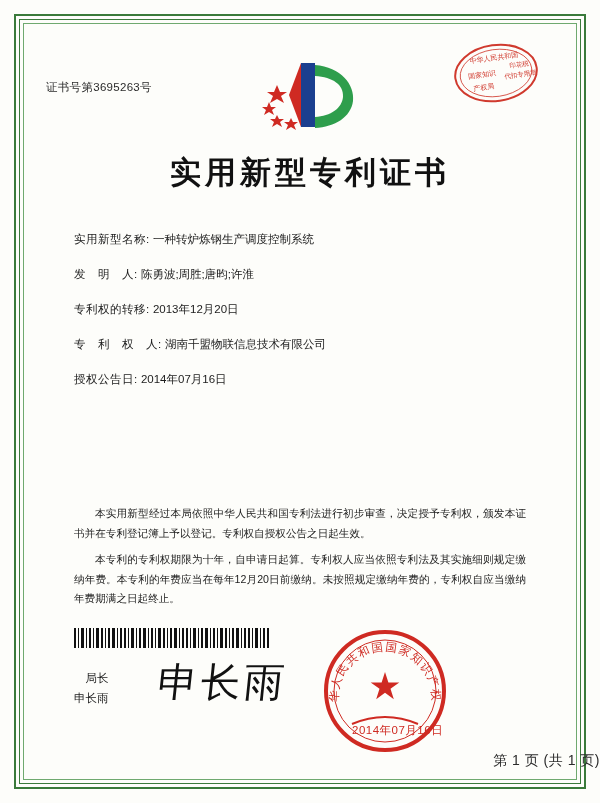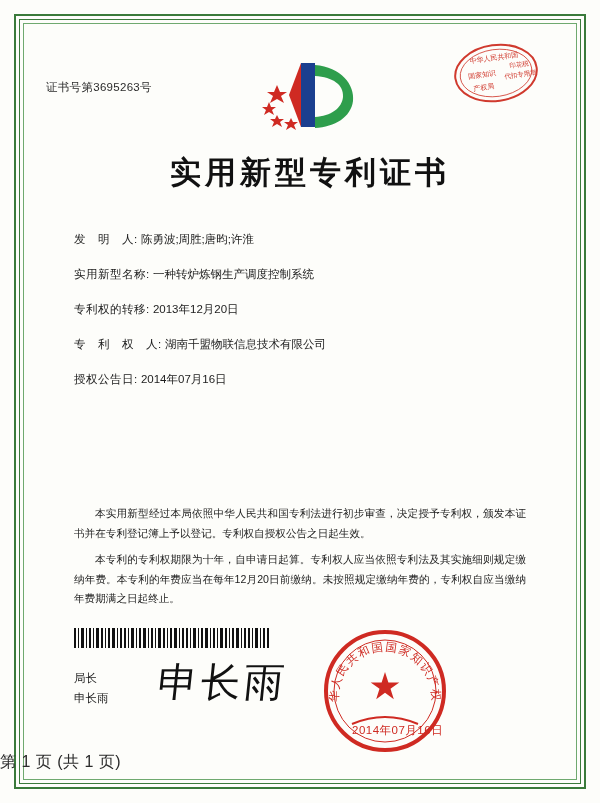--- a/index.html
+++ b/index.html
@@ -133,20 +133,21 @@
     height: 20px;
   }
 
   .sign-block {
     position: absolute;
     left: 74px;
     top: 668px;
     font-size: 11.5px;
     color: #1c1c1c;
     line-height: 1.75;
+    text-align: right;
   }
 
   .signature {
     position: absolute;
     left: 158px;
     top: 655px;
     font-family: "DejaVu Serif", serif;
     font-size: 40px;
     color: #111;
     letter-spacing: 3px;
@@ -170,22 +171,22 @@
     color: #cf2a22;
     letter-spacing: 0.5px;
     white-space: nowrap;
   }
 
   .footer {
     position: absolute;
     left: 0;
     right: 0;
     top: 752px;
-    text-align: left;
-    font-size: 16px;
+    text-align: right;
+    font-size: 14px;
     color: #2b2b2b;
     letter-spacing: 0.5px;
   }
 </style>
 </head>
 <body>
 
 <div class="page">
 
   <div class="border-outer"></div>
@@ -215,26 +216,26 @@
       <text x="68" y="28" font-size="6.5" fill="#d03a2e" text-anchor="middle" font-family="DejaVu Sans, sans-serif">印花税</text>
       <text x="68" y="38" font-size="6.5" fill="#d03a2e" text-anchor="middle" font-family="DejaVu Sans, sans-serif">代扣专用章</text>
       <text x="30" y="46" font-size="7" fill="#d03a2e" text-anchor="middle" font-family="DejaVu Sans, sans-serif">产权局</text>
     </svg>
   </div>
 
   <div class="title">实用新型专利证书</div>
 
   <div class="fields">
     <div class="field-row">
+      <span class="field-label">实用新型名称:</span>
+      <span class="field-value">一种转炉炼钢生产调度控制系统</span>
+    </div>
+    <div class="field-row">
       <span class="field-label">发　明　人:</span>
       <span class="field-value">陈勇波;周胜;唐昀;许淮</span>
-    </div>
-    <div class="field-row">
-      <span class="field-label">实用新型名称:</span>
-      <span class="field-value">一种转炉炼钢生产调度控制系统</span>
     </div>
     <div class="field-row">
       <span class="field-label">专利权的转移:</span>
       <span class="field-value">2013年12月20日</span>
     </div>
     <div class="field-row">
       <span class="field-label">专　利　权　人:</span>
       <span class="field-value">湖南千盟物联信息技术有限公司</span>
     </div>
     <div class="field-row">

